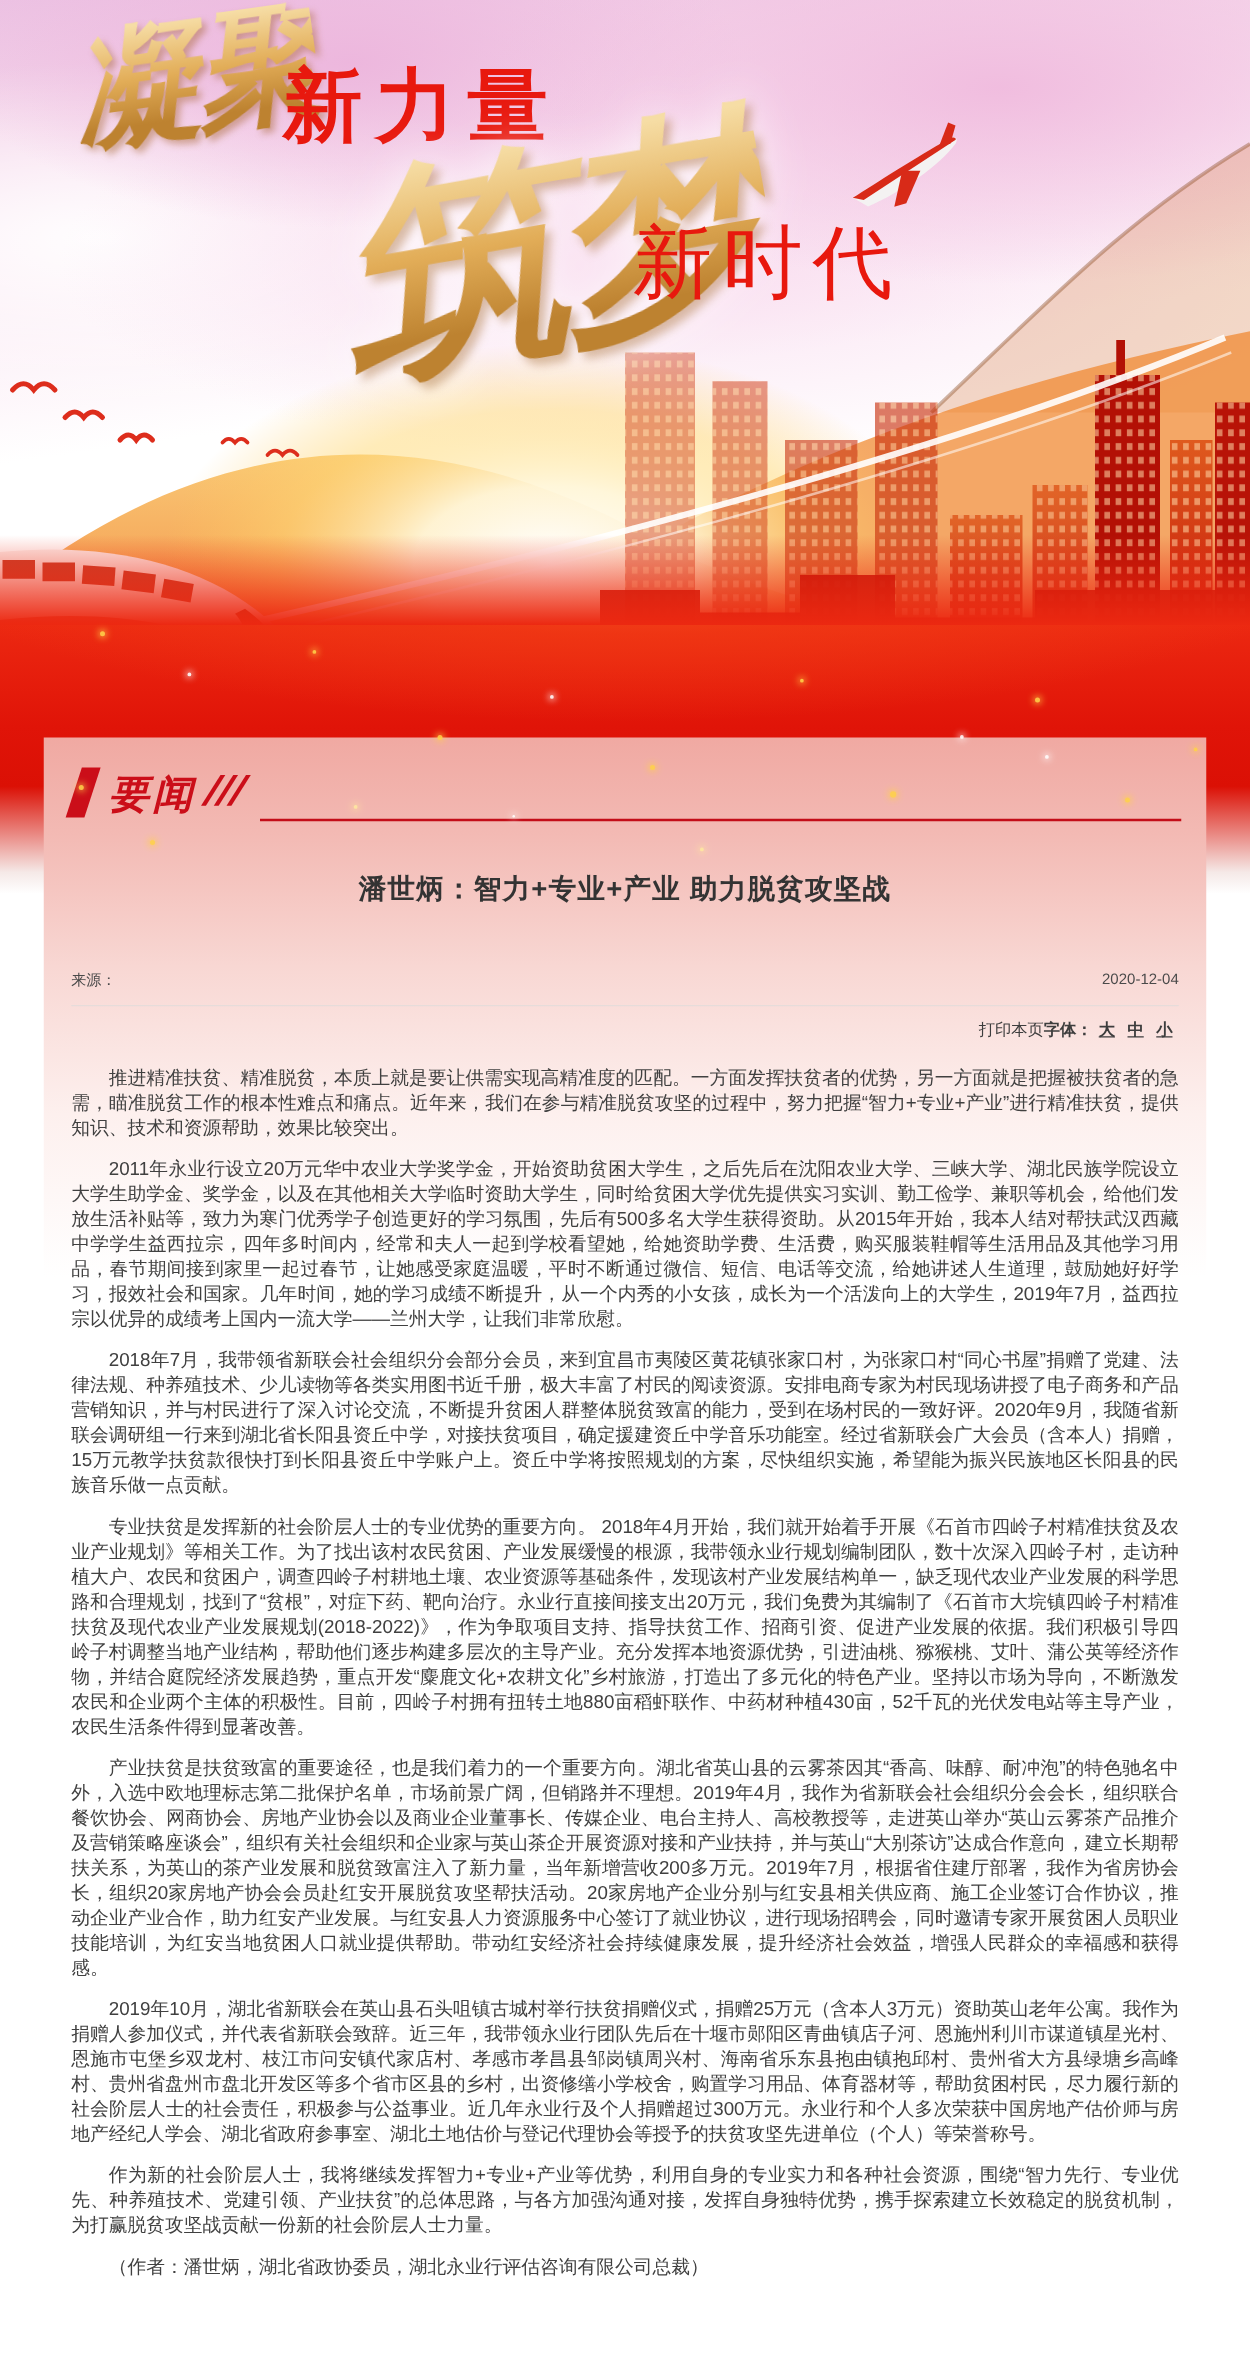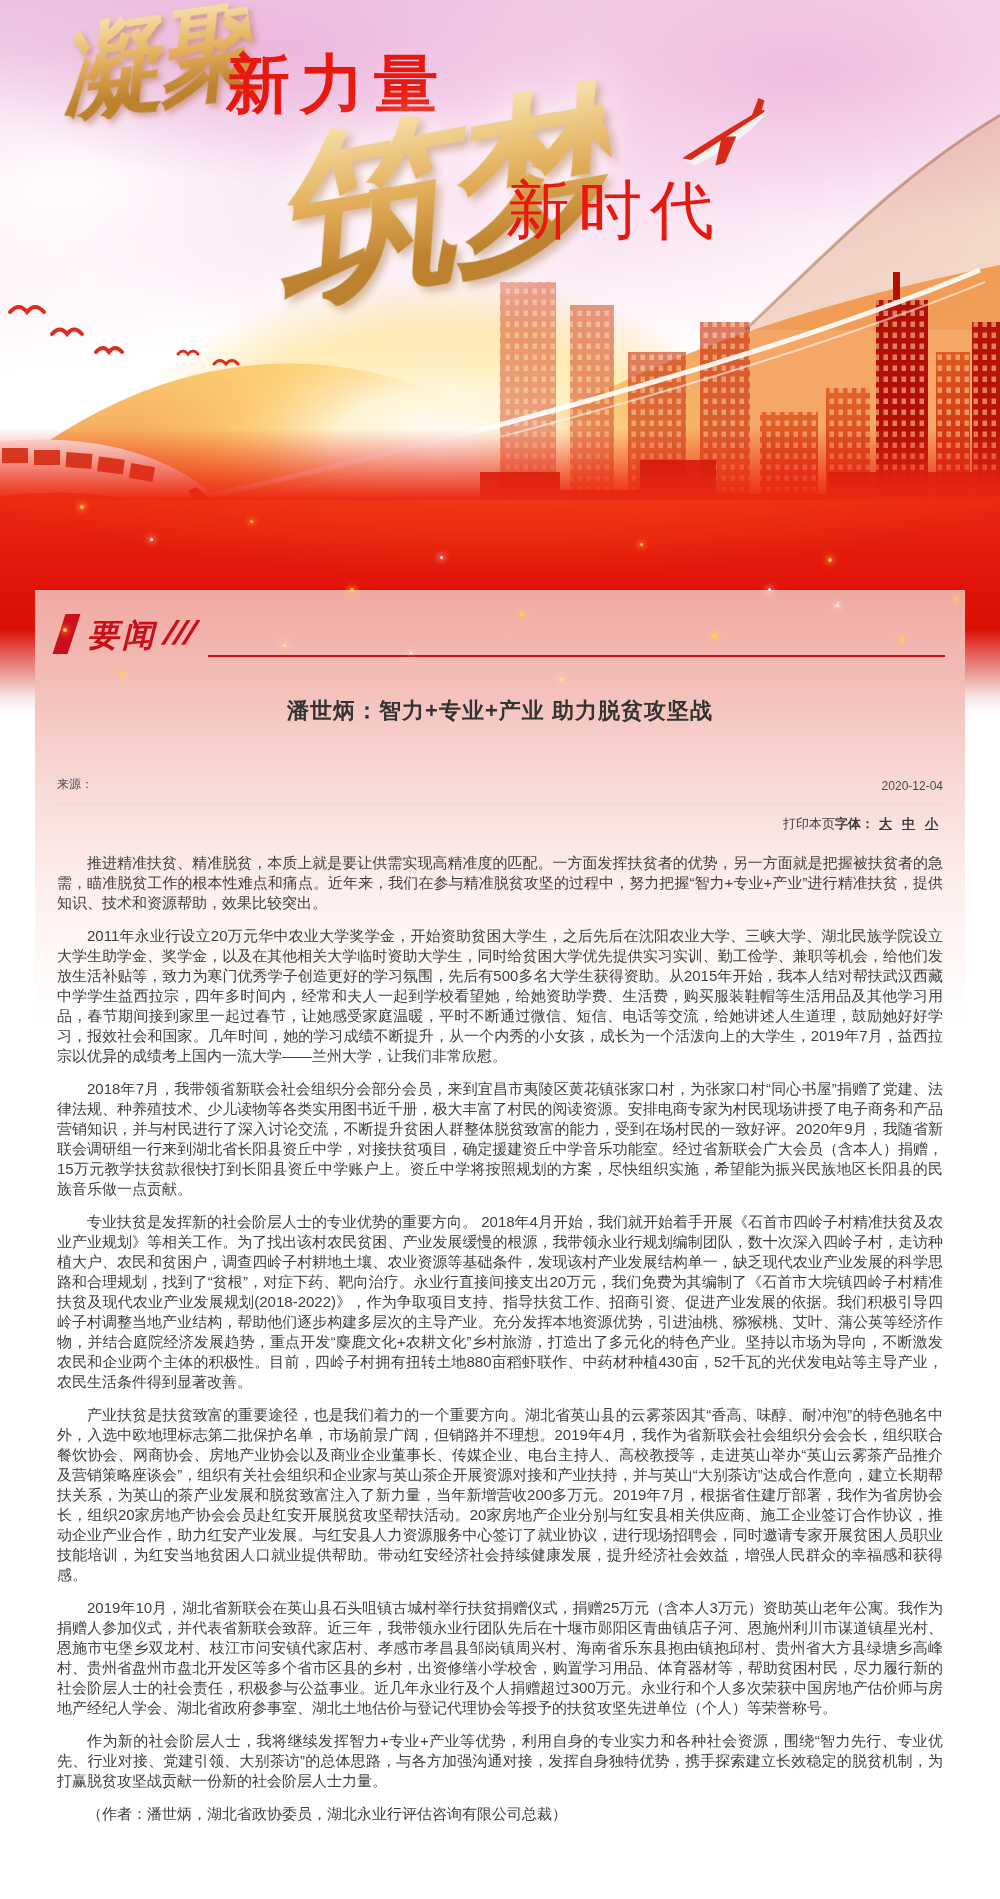--- a/index.html
+++ b/index.html
@@ -44,21 +44,21 @@
   .card{
     position:absolute;left:35px;top:590px;width:930px;height:1309px;z-index:4;overflow:hidden;
     background:linear-gradient(180deg,#f0a9a2 0%,#f3bab4 6%,#f8d7d3 14%,#fdf0ee 23%,#ffffff 33%,#ffffff 100%);
   }
   .section-head{display:flex;align-items:flex-start;height:48px;padding:24px 20px 0 24px;}
   .sec-marker{width:15px;height:40px;background:#cb0e19;transform:skewX(-18deg);margin-right:13px;flex:0 0 auto;}
   .sec-title{font-size:32px;font-weight:bold;font-style:italic;color:#cb0e19;letter-spacing:3px;}
   .sec-slashes{font-size:33px;font-weight:bold;font-style:italic;color:#cb0e19;margin:0 12px 0 8px;transform:skewX(-14deg);letter-spacing:1px;}
   .sec-line{flex:1;border-bottom:2px solid #c30d18;align-self:flex-end;margin-bottom:5px;}
   .art-title{margin-top:34px;text-align:center;font-size:22px;font-weight:bold;color:#333;letter-spacing:1px;}
-  .meta{display:flex;justify-content:space-between;align-items:flex-end;margin:50px 22px 0;
+  .meta{display:flex;justify-content:space-between;align-items:flex-start;margin:50px 22px 0;
         padding-bottom:11px;border-bottom:1px solid #e6dcda;font-size:12px;color:#4a4a4a;}
   .tools{display:flex;justify-content:flex-end;align-items:center;margin:10px 22px 0;font-size:13px;color:#3d3d3d;}
   .tools a{color:#3d3d3d;text-decoration:none;cursor:pointer;}
   .fontsizes span{text-decoration:underline;margin:0 5px;cursor:pointer;font-weight:bold;}
   .body-text{margin:20px 22px 0;font-size:15px;line-height:20px;color:#404040;text-align:justify;}
   .body-text p{text-indent:2em;margin:0 0 13px;}
 </style>
 </head>
 <body>
 
@@ -213,16 +213,16 @@
     </span>
   </div>
 
   <div class="body-text">
       <p>推进精准扶贫、精准脱贫，本质上就是要让供需实现高精准度的匹配。一方面发挥扶贫者的优势，另一方面就是把握被扶贫者的急需，瞄准脱贫工作的根本性难点和痛点。近年来，我们在参与精准脱贫攻坚的过程中，努力把握“智力+专业+产业”进行精准扶贫，提供知识、技术和资源帮助，效果比较突出。</p>
       <p>2011年永业行设立20万元华中农业大学奖学金，开始资助贫困大学生，之后先后在沈阳农业大学、三峡大学、湖北民族学院设立大学生助学金、奖学金，以及在其他相关大学临时资助大学生，同时给贫困大学优先提供实习实训、勤工俭学、兼职等机会，给他们发放生活补贴等，致力为寒门优秀学子创造更好的学习氛围，先后有500多名大学生获得资助。从2015年开始，我本人结对帮扶武汉西藏中学学生益西拉宗，四年多时间内，经常和夫人一起到学校看望她，给她资助学费、生活费，购买服装鞋帽等生活用品及其他学习用品，春节期间接到家里一起过春节，让她感受家庭温暖，平时不断通过微信、短信、电话等交流，给她讲述人生道理，鼓励她好好学习，报效社会和国家。几年时间，她的学习成绩不断提升，从一个内秀的小女孩，成长为一个活泼向上的大学生，2019年7月，益西拉宗以优异的成绩考上国内一流大学——兰州大学，让我们非常欣慰。</p>
       <p>2018年7月，我带领省新联会社会组织分会部分会员，来到宜昌市夷陵区黄花镇张家口村，为张家口村“同心书屋”捐赠了党建、法律法规、种养殖技术、少儿读物等各类实用图书近千册，极大丰富了村民的阅读资源。安排电商专家为村民现场讲授了电子商务和产品营销知识，并与村民进行了深入讨论交流，不断提升贫困人群整体脱贫致富的能力，受到在场村民的一致好评。2020年9月，我随省新联会调研组一行来到湖北省长阳县资丘中学，对接扶贫项目，确定援建资丘中学音乐功能室。经过省新联会广大会员（含本人）捐赠，15万元教学扶贫款很快打到长阳县资丘中学账户上。资丘中学将按照规划的方案，尽快组织实施，希望能为振兴民族地区长阳县的民族音乐做一点贡献。</p>
       <p>专业扶贫是发挥新的社会阶层人士的专业优势的重要方向。 2018年4月开始，我们就开始着手开展《石首市四岭子村精准扶贫及农业产业规划》等相关工作。为了找出该村农民贫困、产业发展缓慢的根源，我带领永业行规划编制团队，数十次深入四岭子村，走访种植大户、农民和贫困户，调查四岭子村耕地土壤、农业资源等基础条件，发现该村产业发展结构单一，缺乏现代农业产业发展的科学思路和合理规划，找到了“贫根”，对症下药、靶向治疗。永业行直接间接支出20万元，我们免费为其编制了《石首市大垸镇四岭子村精准扶贫及现代农业产业发展规划(2018-2022)》，作为争取项目支持、指导扶贫工作、招商引资、促进产业发展的依据。我们积极引导四岭子村调整当地产业结构，帮助他们逐步构建多层次的主导产业。充分发挥本地资源优势，引进油桃、猕猴桃、艾叶、蒲公英等经济作物，并结合庭院经济发展趋势，重点开发“麋鹿文化+农耕文化”乡村旅游，打造出了多元化的特色产业。坚持以市场为导向，不断激发农民和企业两个主体的积极性。目前，四岭子村拥有扭转土地880亩稻虾联作、中药材种植430亩，52千瓦的光伏发电站等主导产业，农民生活条件得到显著改善。</p>
       <p>产业扶贫是扶贫致富的重要途径，也是我们着力的一个重要方向。湖北省英山县的云雾茶因其“香高、味醇、耐冲泡”的特色驰名中外，入选中欧地理标志第二批保护名单，市场前景广阔，但销路并不理想。2019年4月，我作为省新联会社会组织分会会长，组织联合餐饮协会、网商协会、房地产业协会以及商业企业董事长、传媒企业、电台主持人、高校教授等，走进英山举办“英山云雾茶产品推介及营销策略座谈会”，组织有关社会组织和企业家与英山茶企开展资源对接和产业扶持，并与英山“大别茶访”达成合作意向，建立长期帮扶关系，为英山的茶产业发展和脱贫致富注入了新力量，当年新增营收200多万元。2019年7月，根据省住建厅部署，我作为省房协会长，组织20家房地产协会会员赴红安开展脱贫攻坚帮扶活动。20家房地产企业分别与红安县相关供应商、施工企业签订合作协议，推动企业产业合作，助力红安产业发展。与红安县人力资源服务中心签订了就业协议，进行现场招聘会，同时邀请专家开展贫困人员职业技能培训，为红安当地贫困人口就业提供帮助。带动红安经济社会持续健康发展，提升经济社会效益，增强人民群众的幸福感和获得感。</p>
       <p>2019年10月，湖北省新联会在英山县石头咀镇古城村举行扶贫捐赠仪式，捐赠25万元（含本人3万元）资助英山老年公寓。我作为捐赠人参加仪式，并代表省新联会致辞。近三年，我带领永业行团队先后在十堰市郧阳区青曲镇店子河、恩施州利川市谋道镇星光村、恩施市屯堡乡双龙村、枝江市问安镇代家店村、孝感市孝昌县邹岗镇周兴村、海南省乐东县抱由镇抱邱村、贵州省大方县绿塘乡高峰村、贵州省盘州市盘北开发区等多个省市区县的乡村，出资修缮小学校舍，购置学习用品、体育器材等，帮助贫困村民，尽力履行新的社会阶层人士的社会责任，积极参与公益事业。近几年永业行及个人捐赠超过300万元。永业行和个人多次荣获中国房地产估价师与房地产经纪人学会、湖北省政府参事室、湖北土地估价与登记代理协会等授予的扶贫攻坚先进单位（个人）等荣誉称号。</p>
-      <p>作为新的社会阶层人士，我将继续发挥智力+专业+产业等优势，利用自身的专业实力和各种社会资源，围绕“智力先行、专业优先、行业对接、党建引领、大别茶访”的总体思路，与各方加强沟通对接，发挥自身独特优势，携手探索建立长效稳定的脱贫机制，为打赢脱贫攻坚战贡献一份新的社会阶层人士力量。</p>
+      <p>作为新的社会阶层人士，我将继续发挥智力+专业+产业等优势，利用自身的专业实力和各种社会资源，围绕“智力先行、专业优先、种养殖技术、党建引领、产业扶贫”的总体思路，与各方加强沟通对接，发挥自身独特优势，携手探索建立长效稳定的脱贫机制，为打赢脱贫攻坚战贡献一份新的社会阶层人士力量。</p>
       <p>（作者：潘世炳，湖北省政协委员，湖北永业行评估咨询有限公司总裁）</p>
     </div>
 </div>
 
 </body></html>

